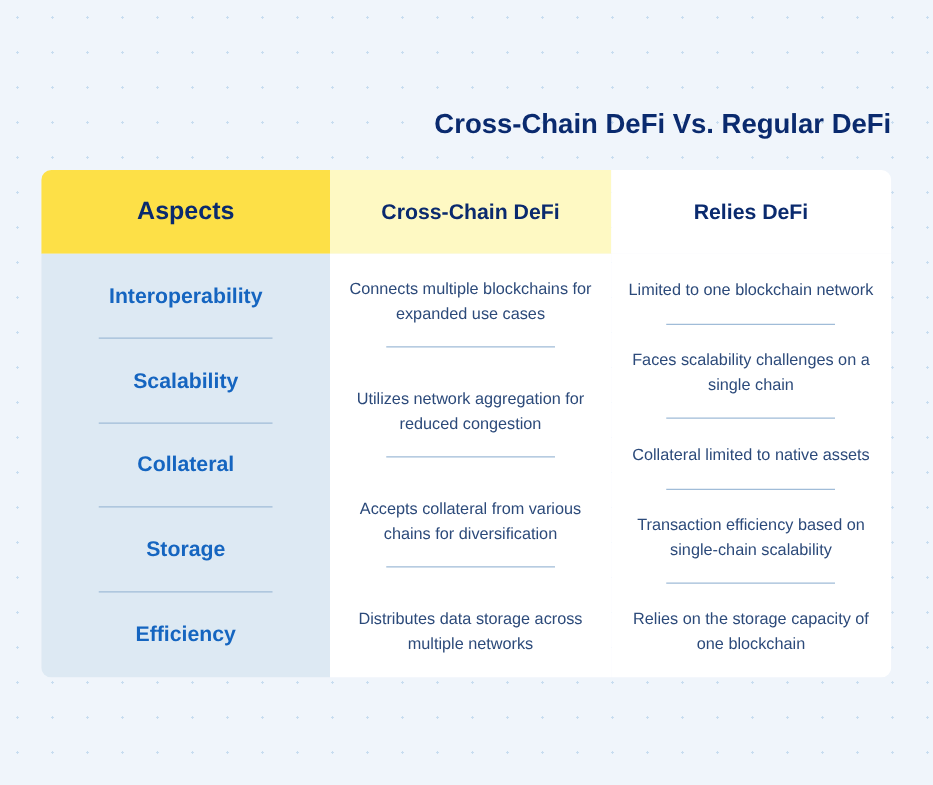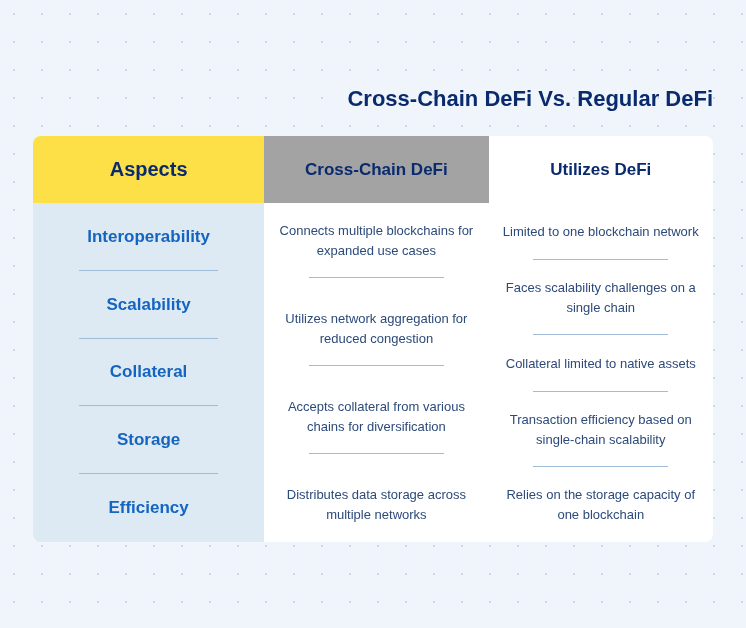--- a/index.html
+++ b/index.html
@@ -42,21 +42,21 @@
       text-align: center;
       font-size: 20px;
       font-weight: bold;
       color: #0a2a6e;
       display: flex;
       align-items: center;
       justify-content: center;
     }
     .col-cross-header {
       width: 33%;
-      background: #a3a3a3;
+      background: #fef9c3;
       padding: 22px 10px;
       text-align: center;
       font-size: 17px;
       font-weight: bold;
       color: #0a2a6e;
       display: flex;
       align-items: center;
       justify-content: center;
     }
     .col-regular-header {
@@ -127,21 +127,21 @@
   </style>
 </head>
 <body>
 
 <div class="container">
   <h1 class="page-title">Cross-Chain DeFi Vs. Regular DeFi</h1>
   <div class="table-wrapper">
     <div class="table-header">
       <div class="col-aspects-header">Aspects</div>
       <div class="col-cross-header">Cross-Chain DeFi</div>
-      <div class="col-regular-header">Utilizes DeFi</div>
+      <div class="col-regular-header">Relies DeFi</div>
     </div>
     <div class="table-body">
       <div class="col-aspects" id="col-aspects">
           <div class="cell">
             <span class="aspect-label">Interoperability</span>
           </div>
           <div class="cell">
             <span class="aspect-label">Scalability</span>
           </div>
           <div class="cell">

